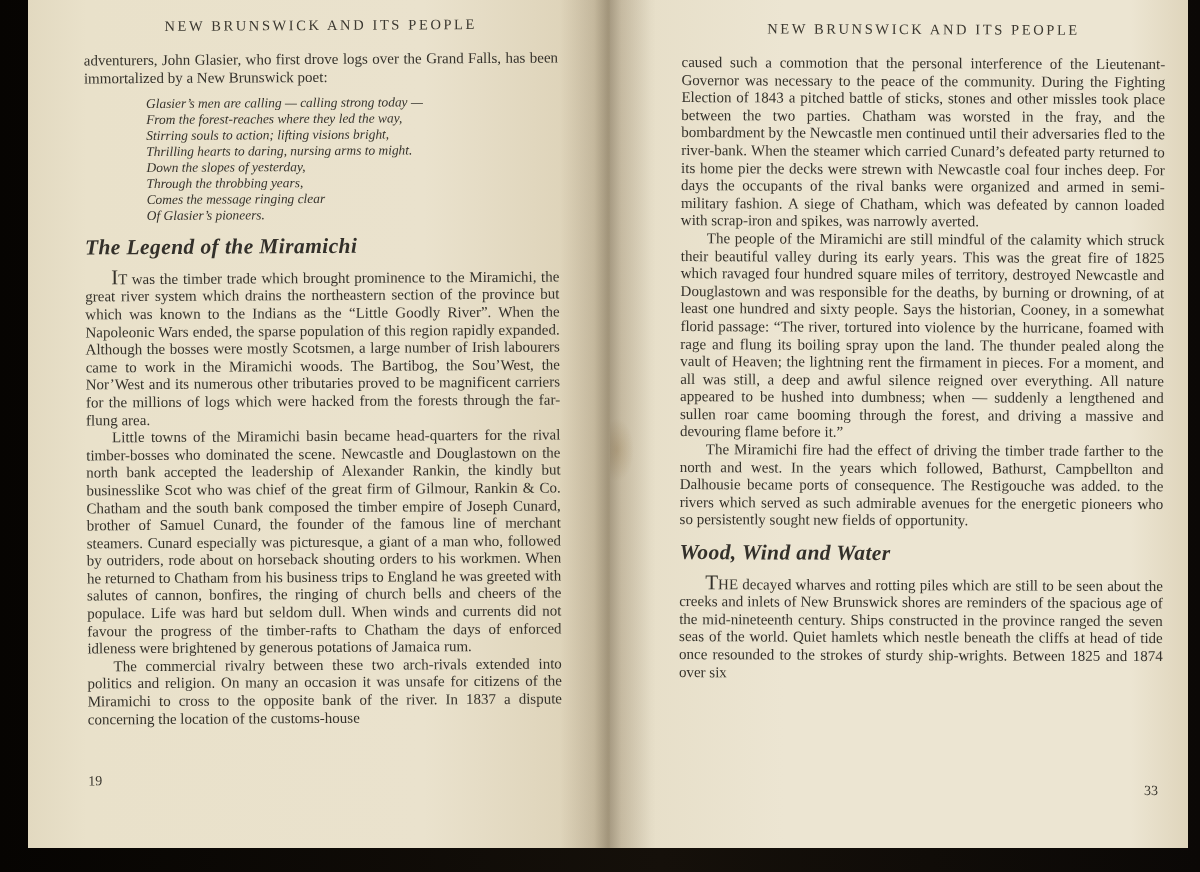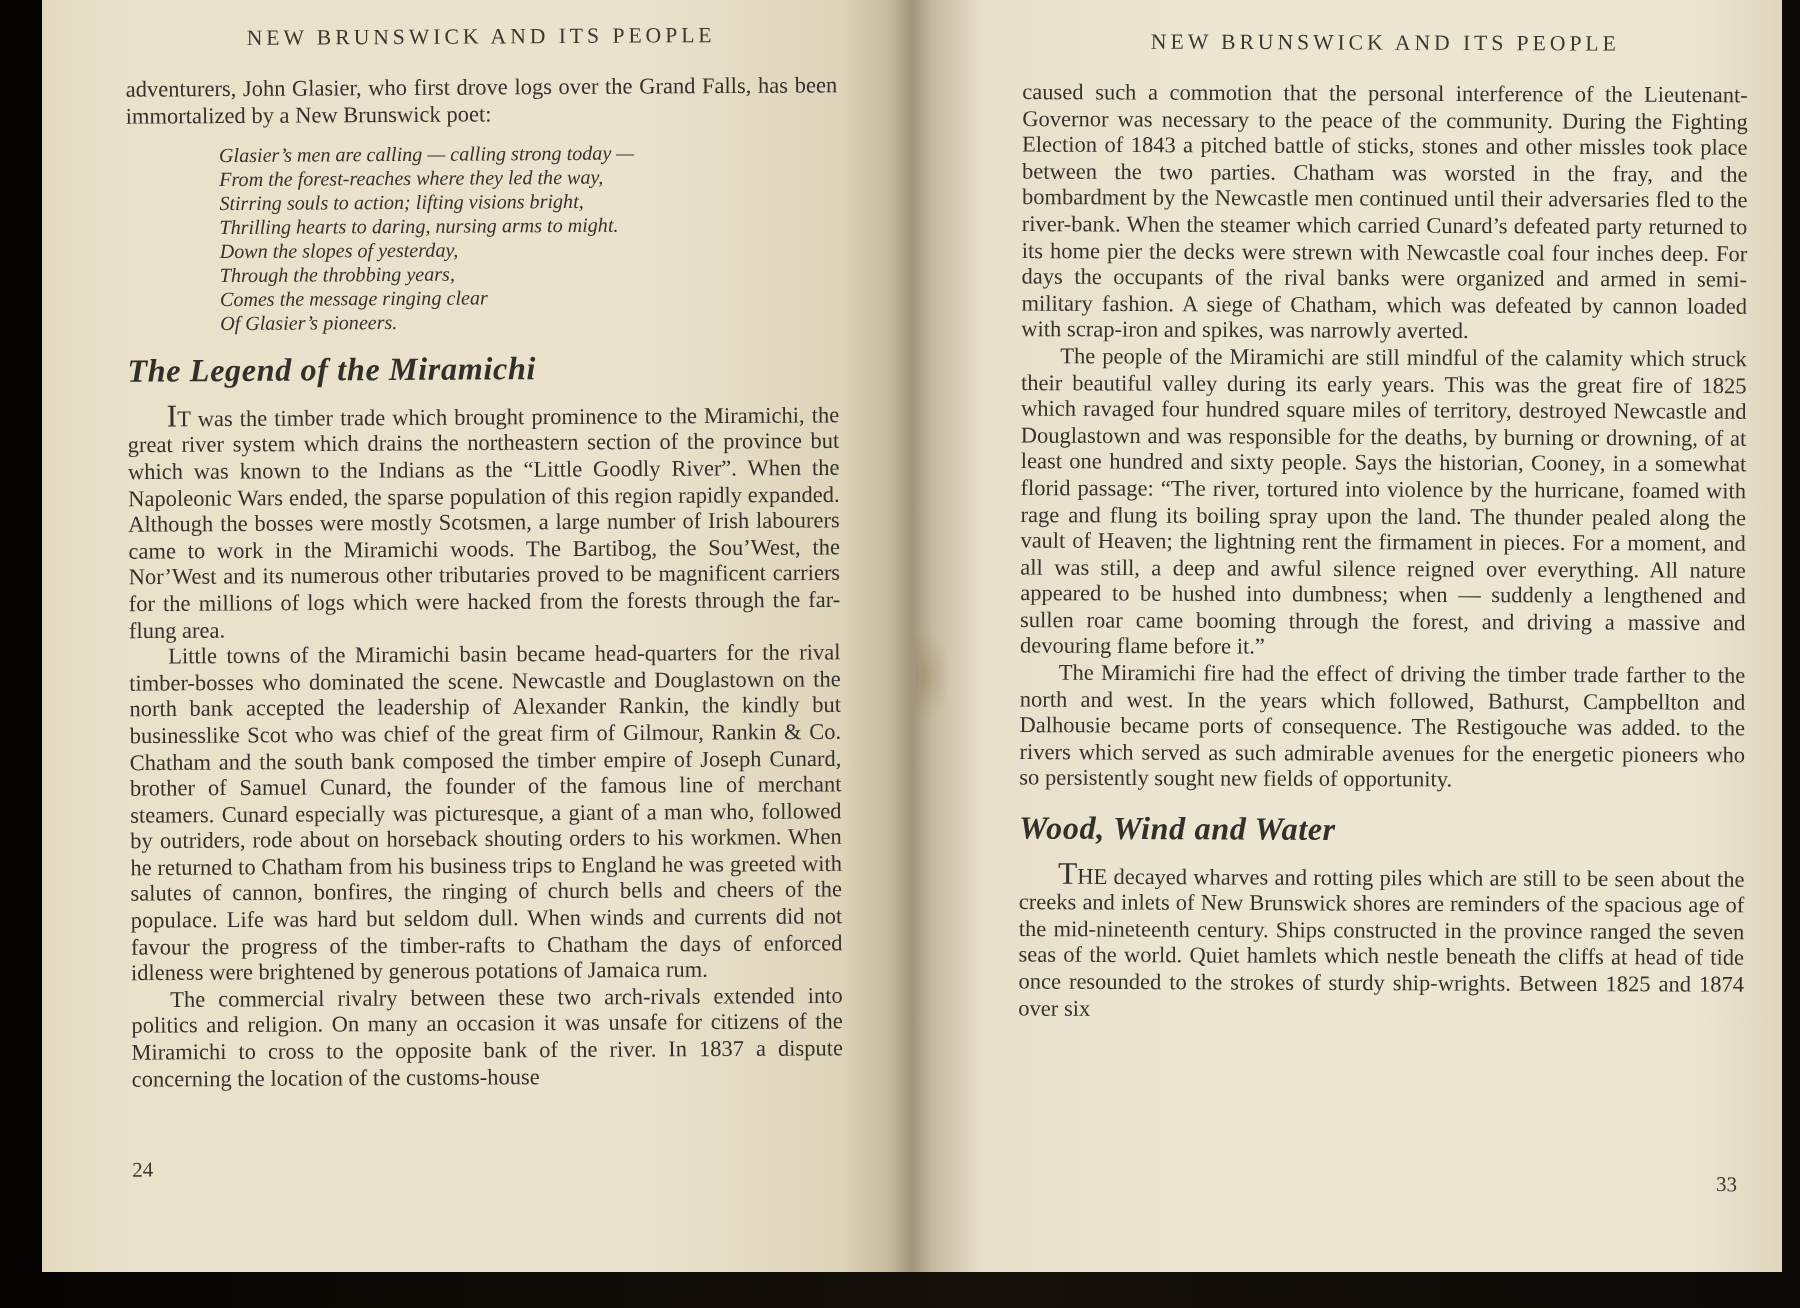--- a/index.html
+++ b/index.html
@@ -89,21 +89,21 @@
           </div>
 
           <h2 class="sect-head">The Legend of the Miramichi</h2>
 
           <p class="para"><span class="lead-cap">I</span><span>T</span><span> was the timber trade which brought prominence to the Miramichi, the great river system which drains the northeastern section of the province but which was known to the Indians as the “Little Goodly River”. When the Napoleonic Wars ended, the sparse population of this region rapidly expanded. Although the bosses were mostly Scotsmen, a large number of Irish labourers came to work in the Miramichi woods. The Bartibog, the Sou’West, the Nor’West and its numerous other tributaries proved to be magnificent carriers for the millions of logs which were hacked from the forests through the far-flung area.</span></p>
 
           <p class="para">Little towns of the Miramichi basin became head-quarters for the rival timber-bosses who dominated the scene. Newcastle and Douglastown on the north bank accepted the leadership of Alexander Rankin, the kindly but businesslike Scot who was chief of the great firm of Gilmour, Rankin &amp; Co. Chatham and the south bank composed the timber empire of Joseph Cunard, brother of Samuel Cunard, the founder of the famous line of merchant steamers. Cunard especially was picturesque, a giant of a man who, followed by outriders, rode about on horseback shouting orders to his workmen. When he returned to Chatham from his business trips to England he was greeted with salutes of cannon, bonfires, the ringing of church bells and cheers of the populace. Life was hard but seldom dull. When winds and currents did not favour the progress of the timber-rafts to Chatham the days of enforced idleness were brightened by generous potations of Jamaica rum.</p>
           <p class="para">The commercial rivalry between these two arch-rivals extended into politics and religion. On many an occasion it was unsafe for citizens of the Miramichi to cross to the opposite bank of the river. In 1837 a dispute concerning the location of the customs-house</p>
         </div>
 
-        <div class="pagenum">24</div>
+        <div class="pagenum">19</div>
       </div>
     </div>
 
     <div class="page right">
       <div class="smudge"></div>
       <div class="page-inner">
         <div class="running-head">NEW BRUNSWICK AND ITS PEOPLE</div>
 
         <div class="body-text">
           <p class="para noindent">caused such a commotion that the personal interference of the Lieutenant-Governor was necessary to the peace of the community. During the Fighting Election of 1843 a pitched battle of sticks, stones and other missles took place between the two parties. Chatham was worsted in the fray, and the bombardment by the Newcastle men continued until their adversaries fled to the river-bank. When the steamer which carried Cunard’s defeated party returned to its home pier the decks were strewn with Newcastle coal four inches deep. For days the occupants of the rival banks were organized and armed in semi-military fashion. A siege of Chatham, which was defeated by cannon loaded with scrap-iron and spikes, was narrowly averted.</p>

